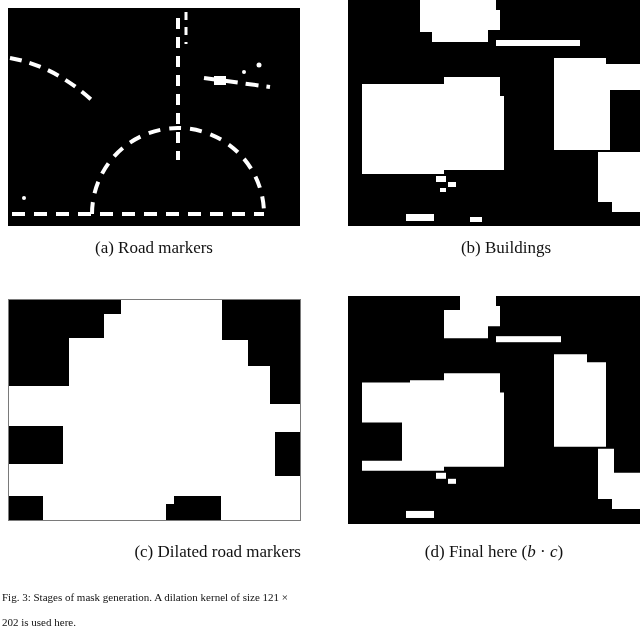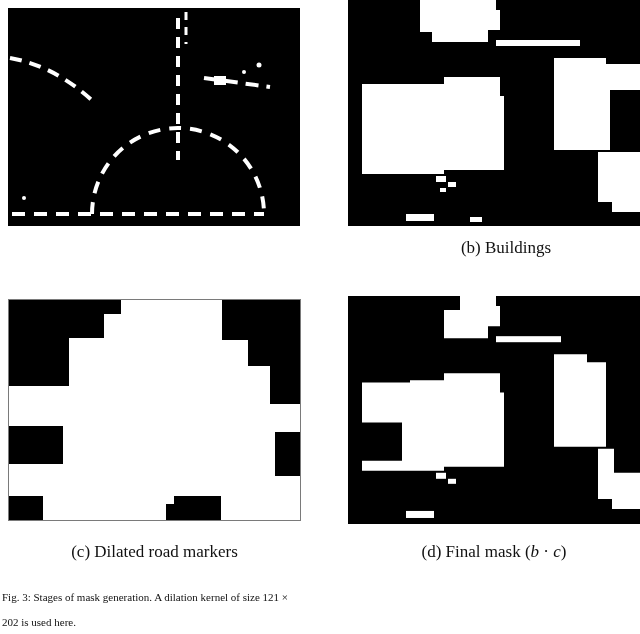--- a/index.html
+++ b/index.html
@@ -11,21 +11,21 @@
   .fig { position: relative; width: 640px; height: 634px; background: #ffffff; }
   .panel { position: absolute; }
   .panel svg { display: block; width: 100%; height: 100%; }
   .pa { left: 8px;   top: 8px;   width: 292px; height: 218px; }
   .pb { left: 348px; top: 0px;   width: 292px; height: 226px; }
   .pc { left: 8px;   top: 299px; width: 293px; height: 222px; border: 1px solid #7a7a7a; background: #fff; }
   .pd { left: 348px; top: 296px; width: 292px; height: 228px; }
   .cap { position: absolute; text-align: center; font-size: 17px; white-space: nowrap; }
   .capa { left: 8px;   top: 238px; width: 292px; }
   .capb { left: 360px; top: 238px; width: 292px; }
-  .capc { left: 8px;   top: 542px; width: 293px; }
+  .capc { left: 8px;   top: 542px; width: 293px; text-align: right; }
   .capd { left: 348px; top: 542px; width: 292px; }
   .math { font-style: italic; }
   .figcap { position: absolute; left: 2px; top: 585px; width: 637px; font-size: 11px; line-height: 25px; }
 </style>
 </head>
 <body>
 
 <div class="fig">
 
   <div class="panel pa">
@@ -89,22 +89,23 @@
         <polygon points="62,84 96,84 96,77 152,77 152,96 156,96 156,170 96,170 96,174 14,174 14,164 54,164 54,126 14,126 14,86 62,86"></polygon>
         <polygon points="206,58 239,58 239,66 258,66 258,150 206,150"></polygon>
         <polygon points="250,152 266,152 266,176 292,176 292,212 264,212 264,202 250,202"></polygon>
         <rect x="58" y="214" width="28" height="7"></rect>
         <rect x="88" y="176" width="10" height="6"></rect>
         <rect x="100" y="182" width="8" height="5"></rect>
       </g>
     </svg>
   </div>
 
+  <div class="cap capa">(a) Road markers</div>
   <div class="cap capb">(b) Buildings</div>
   <div class="cap capc">(c) Dilated road markers</div>
-  <div class="cap capd"><span>(d) Final mask (</span><span class="math">b</span><span> · </span><span class="math">c</span><span>)</span></div>
+  <div class="cap capd"><span>(d) Final here (</span><span class="math">b</span><span> · </span><span class="math">c</span><span>)</span></div>
 
   <div class="figcap">
     <div>Fig. 3: Stages of mask generation. A dilation kernel of size 121 ×</div>
     <div>202 is used here.</div>
   </div>
 
 </div>
 
 </body></html>

